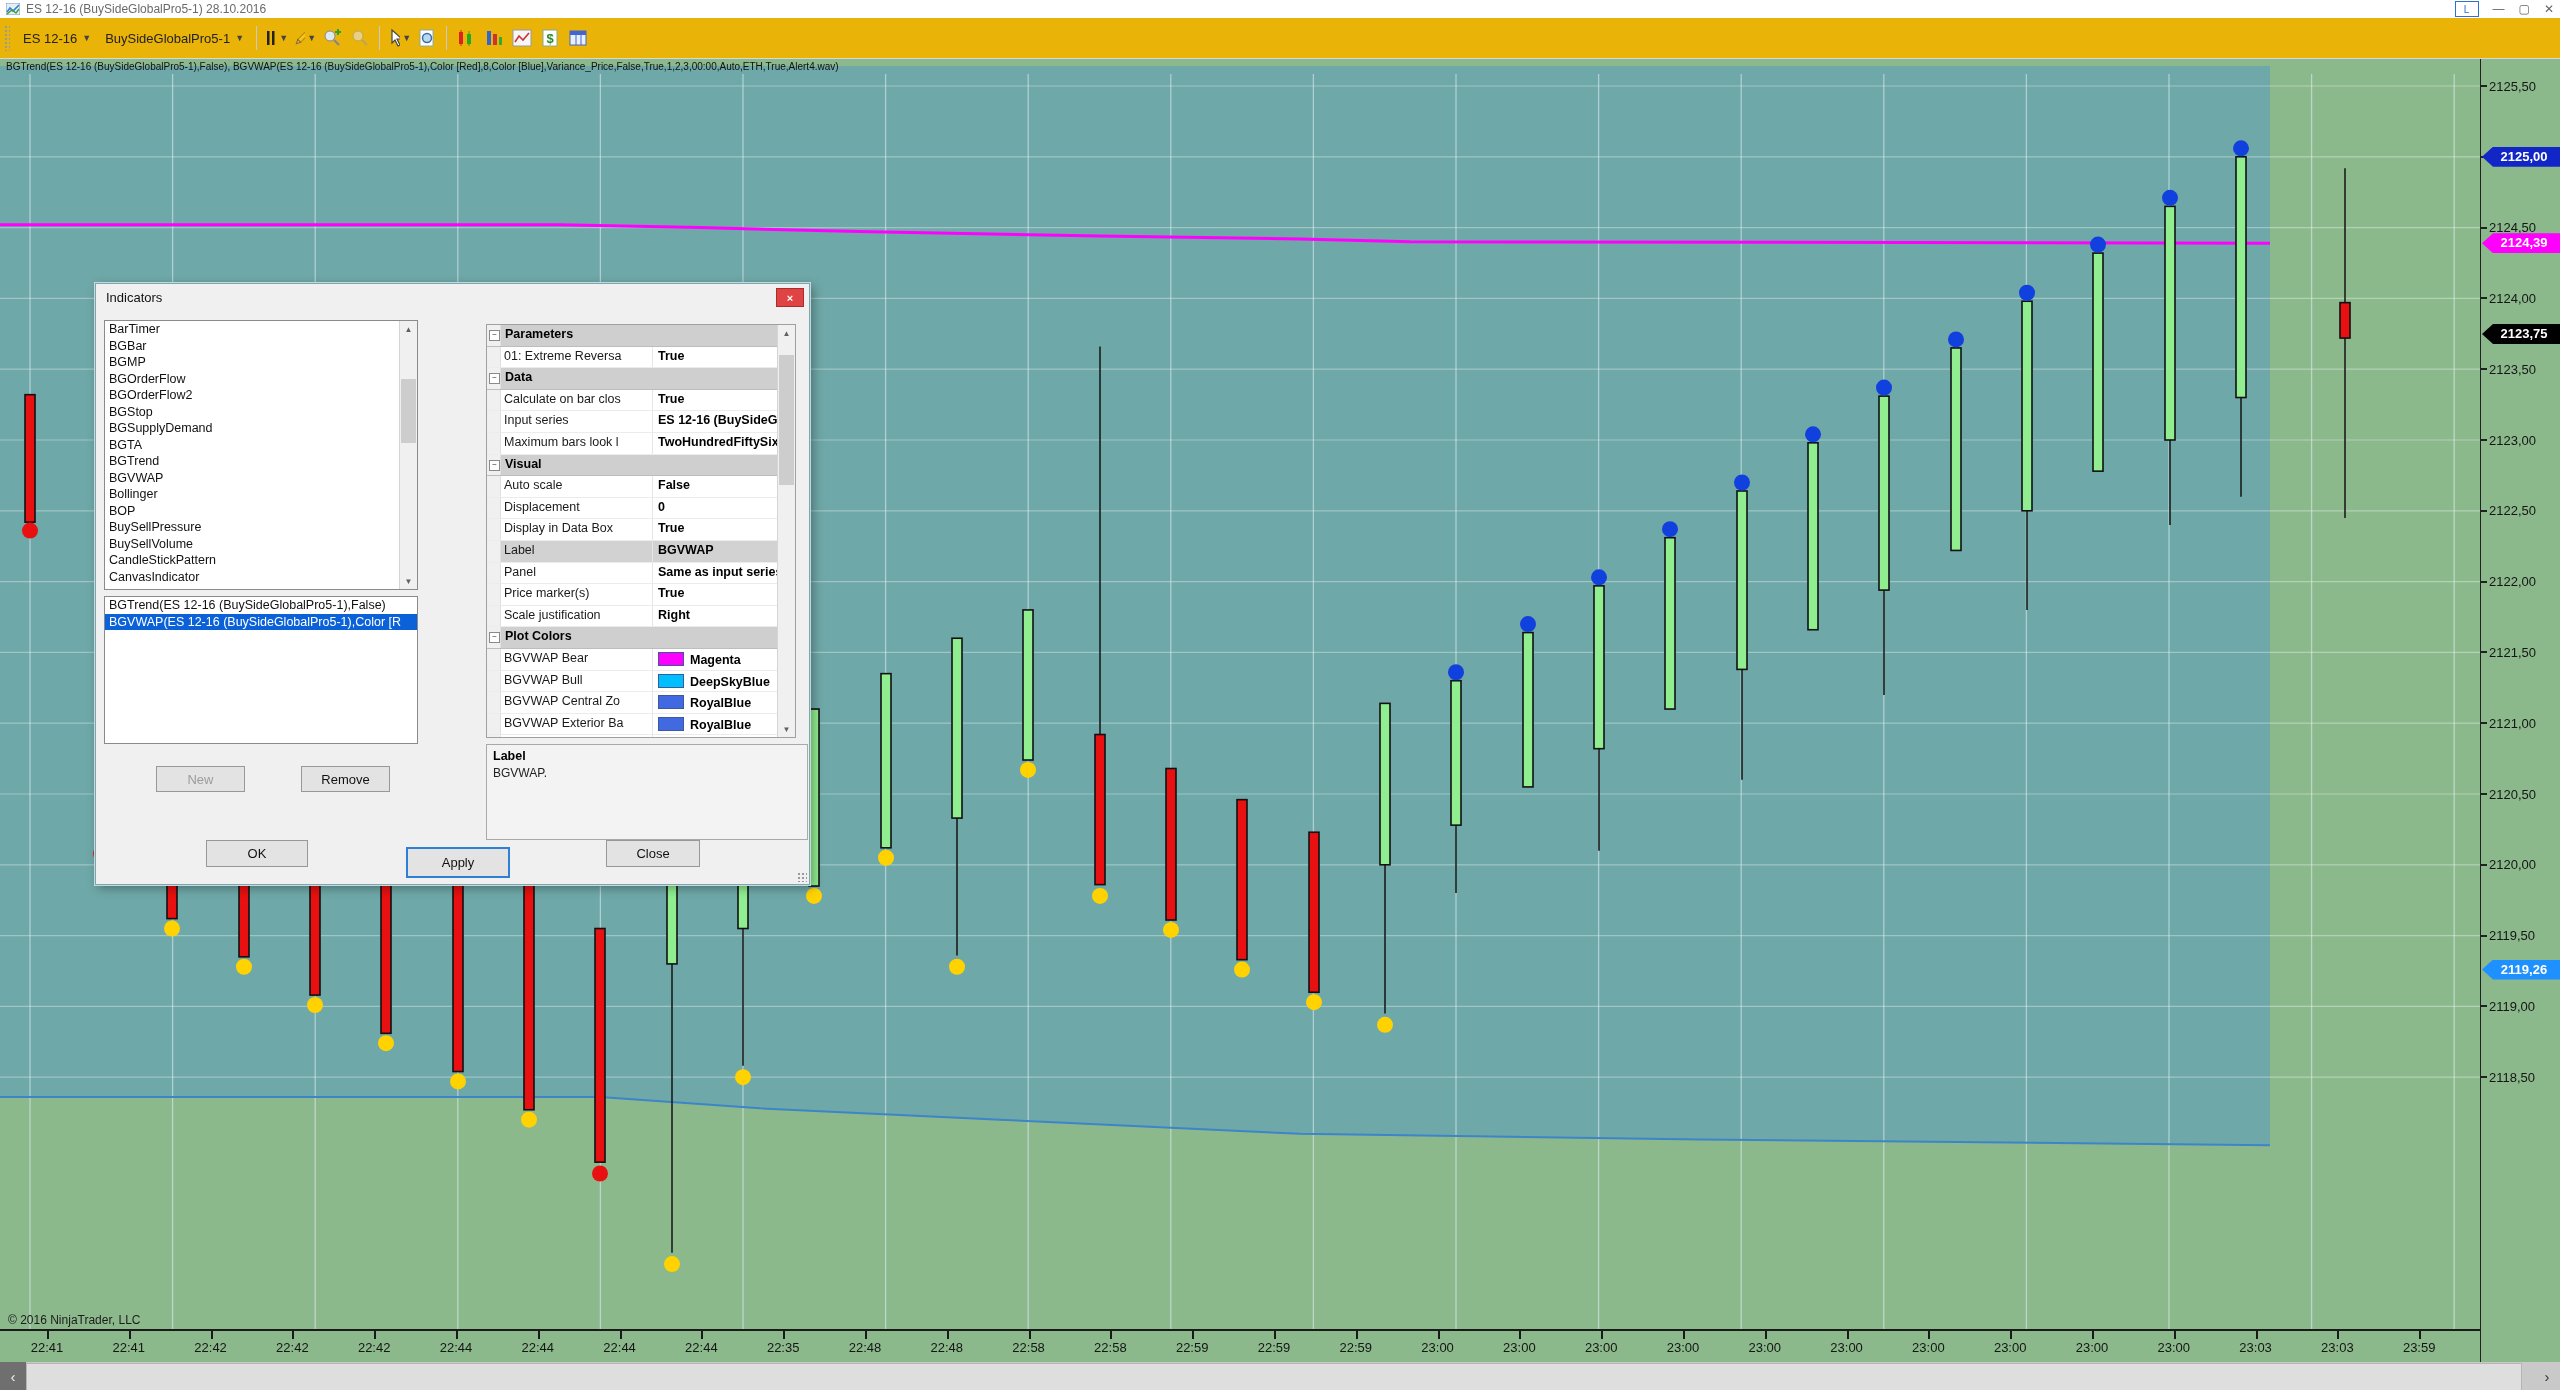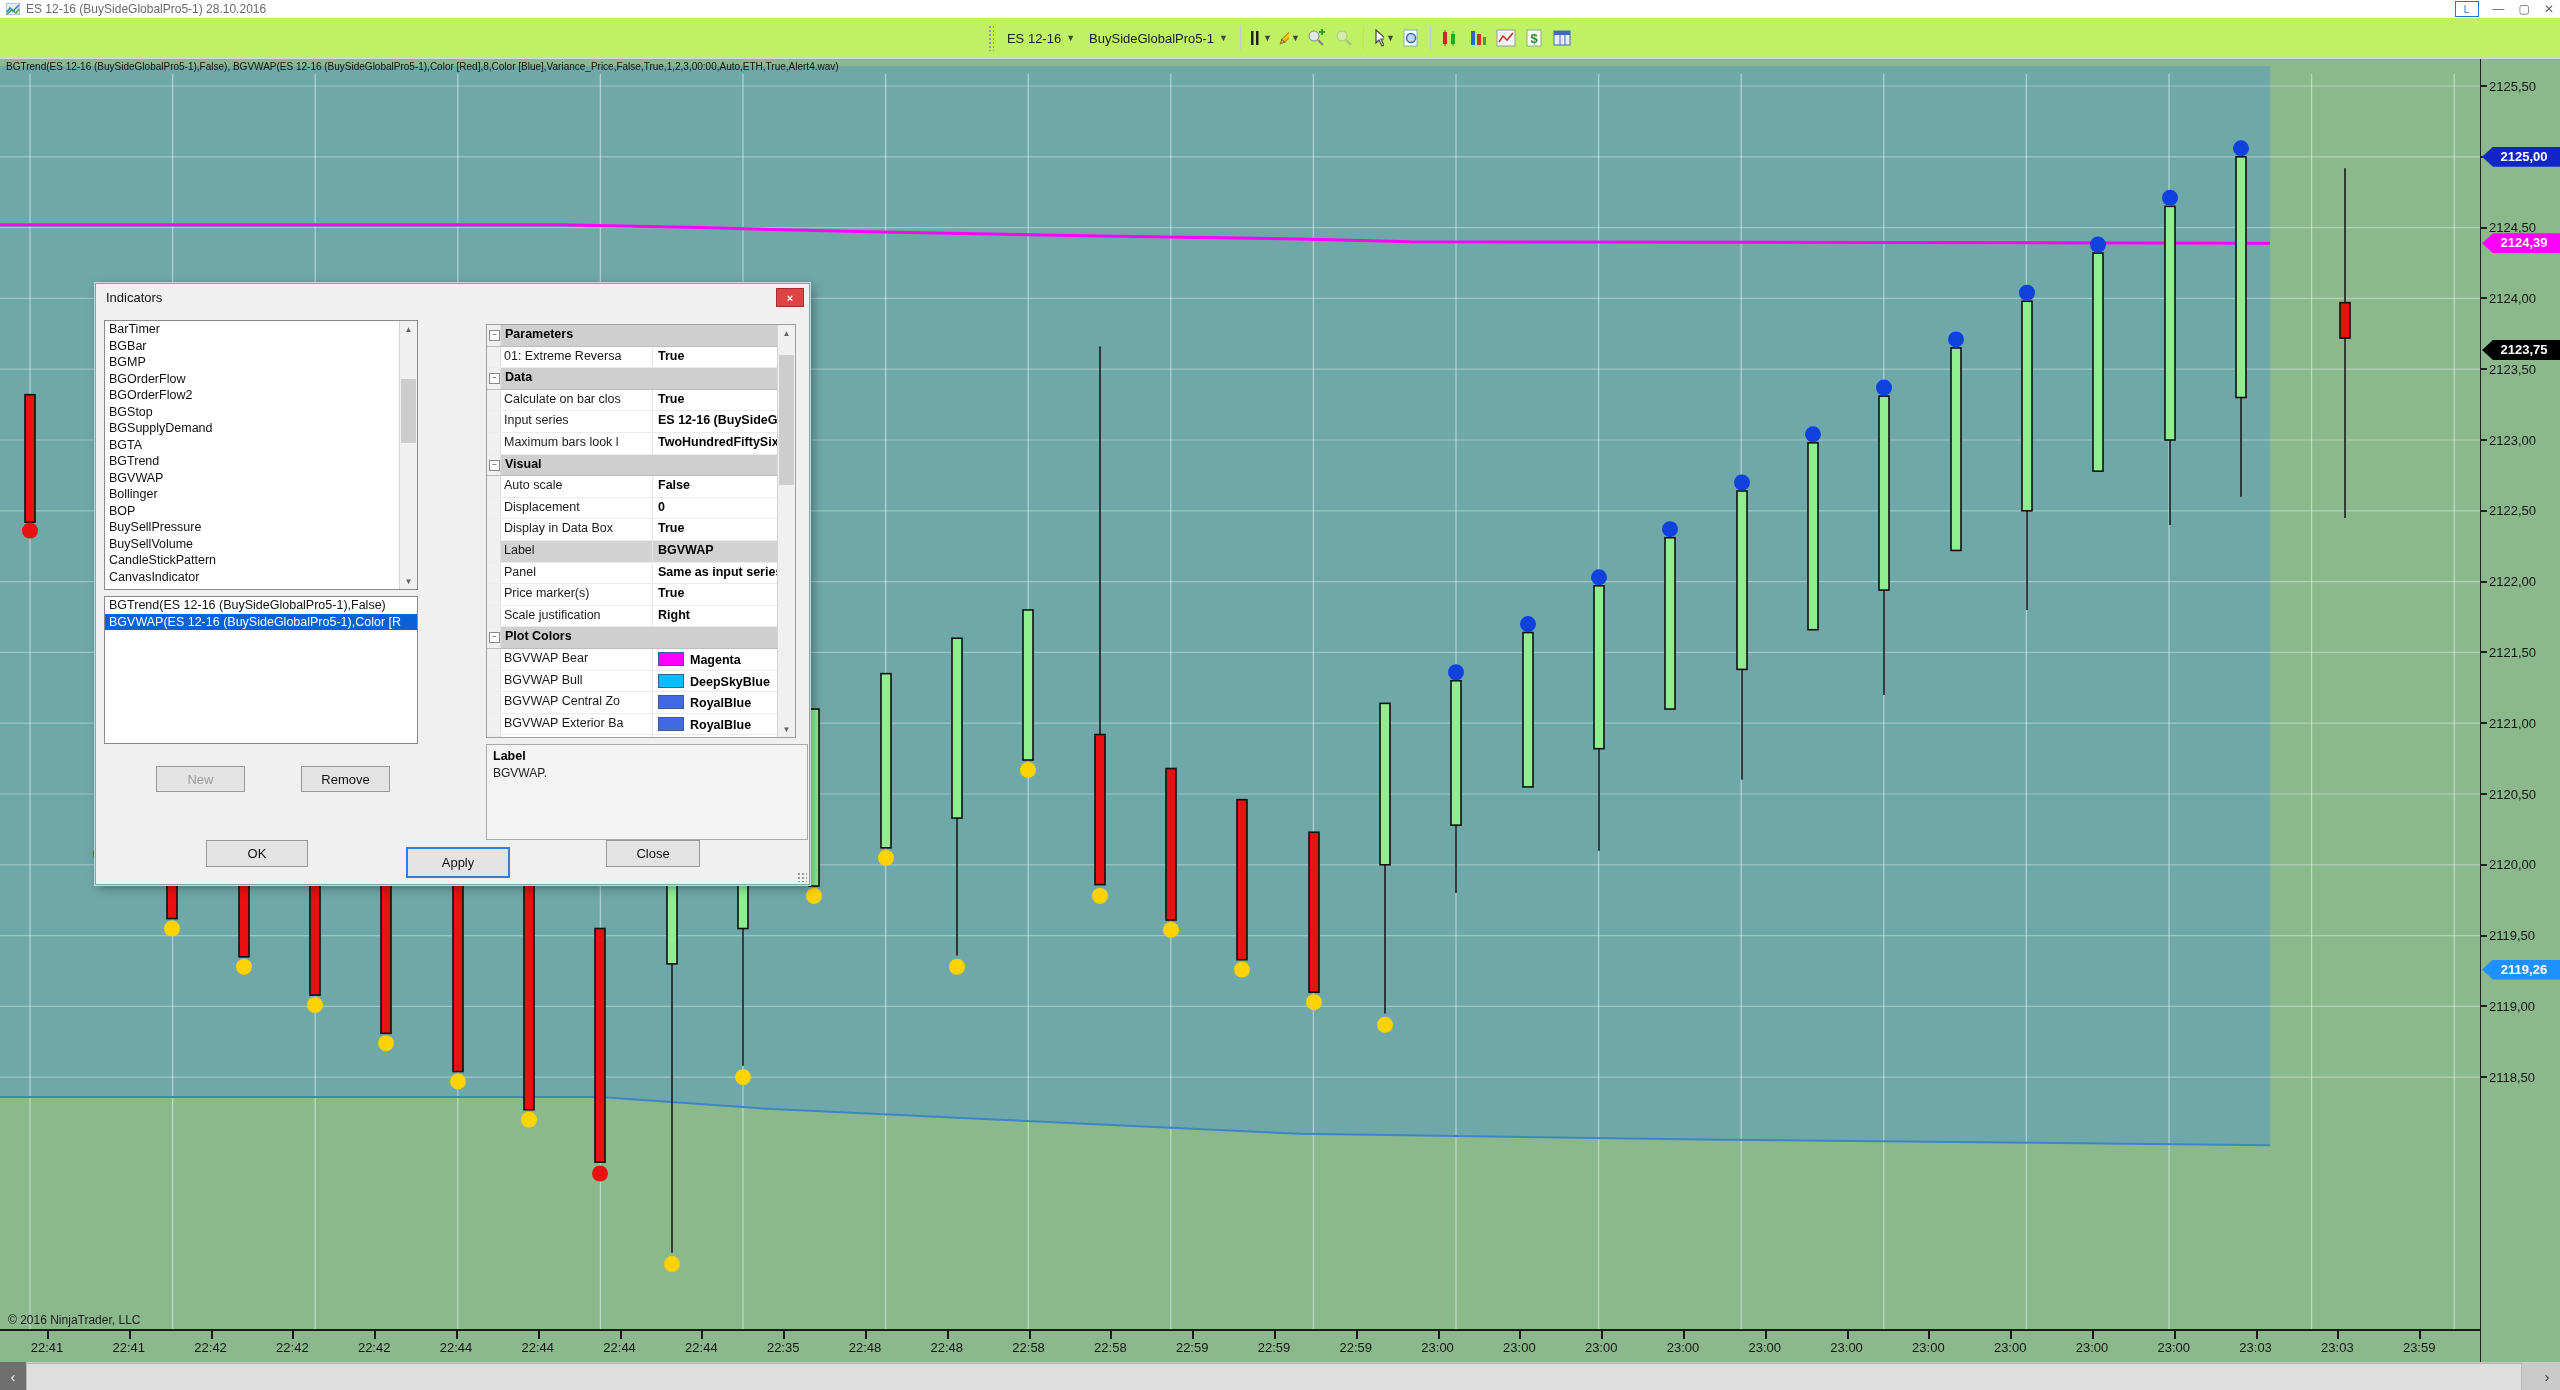--- a/index.html
+++ b/index.html
@@ -8,22 +8,22 @@
   
   .titlebar{position:absolute;left:0;top:0;width:2560px;height:18px;background:#ffffff;
             display:flex;align-items:center;font-size:12px;color:#555;z-index:30;}
   .app-icon{width:14px;height:12px;margin:0 6px 0 6px;}
   .title-text{color:#6a6a6a;}
   .win-controls{position:absolute;right:6px;top:1px;display:flex;align-items:center;gap:14px;}
   .link-btn{width:22px;height:14px;border:1px solid #2f6fd0;color:#2f6fd0;font-size:10px;
             display:flex;align-items:center;justify-content:center;background:#fff;}
   .win-glyph{color:#666;font-size:12px;line-height:14px;}
   
-  .toolbar{position:absolute;left:0;top:18px;width:2560px;height:40px;background:#bef264;
-           border-bottom:1px solid #d8d8d8;display:flex;align-items:center;font-size:13px;z-index:30;justify-content:center;}
+  .toolbar{position:absolute;left:0;top:18px;width:2560px;height:40px;background:#eab308;
+           border-bottom:1px solid #d8d8d8;display:flex;align-items:center;font-size:13px;z-index:30;}
   .grip{width:6px;height:26px;margin:0 6px 0 4px;background-image:radial-gradient(#9a9a9a 1px,transparent 1.2px);
         background-size:4px 4px;}
   .tb-btn{display:flex;align-items:center;gap:5px;padding:3px 7px;color:#222;cursor:default;}
   .tb-arrow{font-size:9px;color:#444;}
   .tb-sep{width:1px;height:24px;background:#c9c9c9;margin:0 5px;}
   .tb-icon{width:24px;height:24px;display:flex;align-items:center;justify-content:center;margin:0 2px;}
   
   .chart-wrap{position:absolute;left:0;top:58px;width:2480px;height:1271px;background:#8cb98c;}
   .indicator-line{position:absolute;left:6px;top:3px;font-size:10px;color:#101010;z-index:5;white-space:nowrap;}
   .copyright{position:absolute;left:8px;bottom:2px;font-size:12px;color:#1c1c1c;z-index:5;}
@@ -385,21 +385,21 @@
       <div class="axis-label" style="top: 940.4px; left: 0px;">
         <span class="tick"></span>
         <span>2119,00</span>
       </div>
       <div class="axis-label" style="top: 1011.2px; left: 0px;">
         <span class="tick"></span>
         <span>2118,50</span>
       </div>
       <div class="price-badge" style="top: 88.8px; background: rgb(18, 38, 200);">2125,00</div>
       <div class="price-badge" style="top: 175.176px; background: rgb(255, 0, 255);">2124,39</div>
-      <div class="price-badge" style="top: 282px; background: rgb(0, 0, 0);">2123,75</div>
+      <div class="price-badge" style="top: 266px; background: rgb(0, 0, 0);">2123,75</div>
       <div class="price-badge" style="top: 901.584px; background: rgb(30, 144, 255);">2119,26</div>
     </div>
 
   <div class="time-axis" id="time-axis">
       <div class="time-tick" style="left: 47px;"></div>
       <div class="time-label" style="left: 47px;">22:41</div>
       <div class="time-tick" style="left: 128.8px;"></div>
       <div class="time-label" style="left: 128.8px;">22:41</div>
       <div class="time-tick" style="left: 210.6px;"></div>
       <div class="time-label" style="left: 210.6px;">22:42</div>

